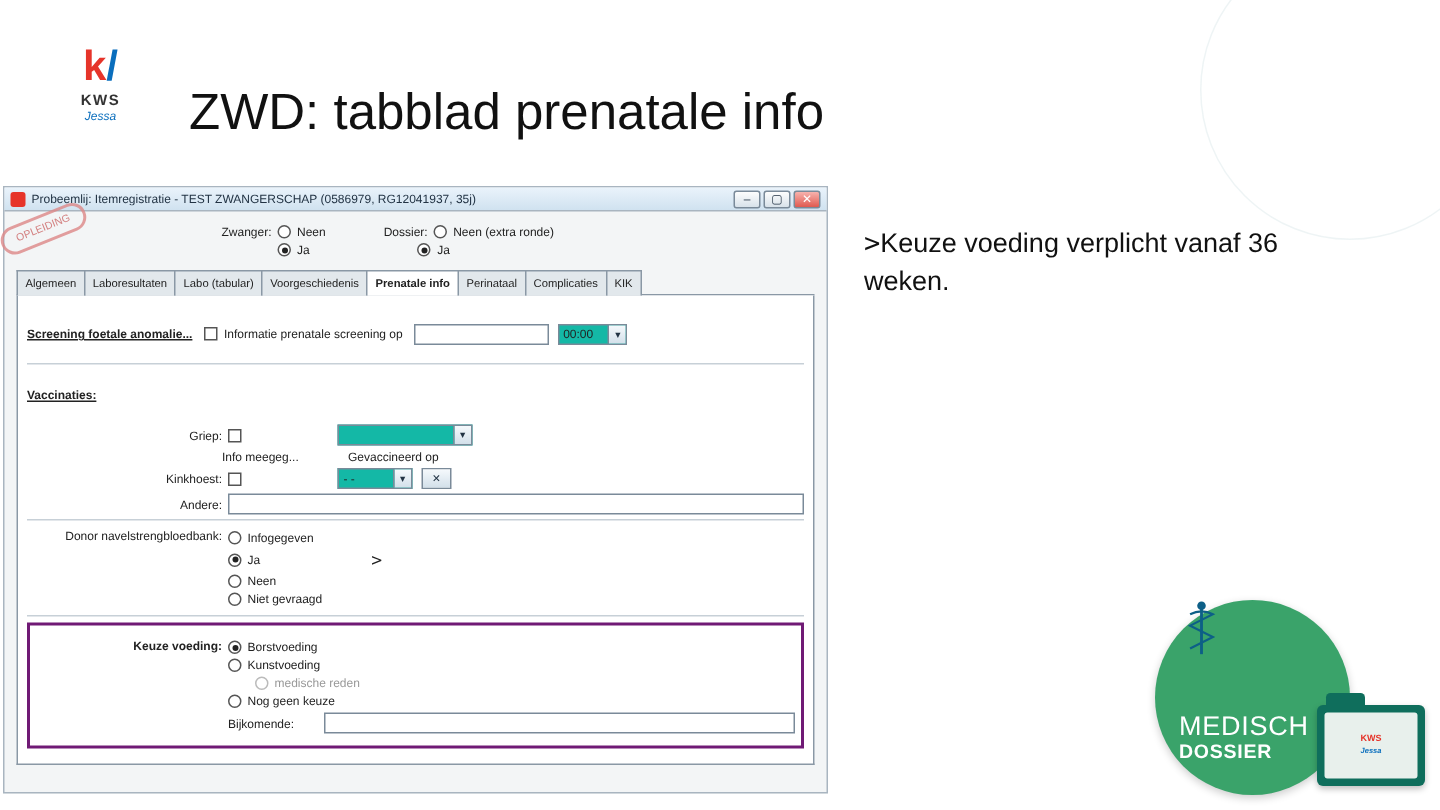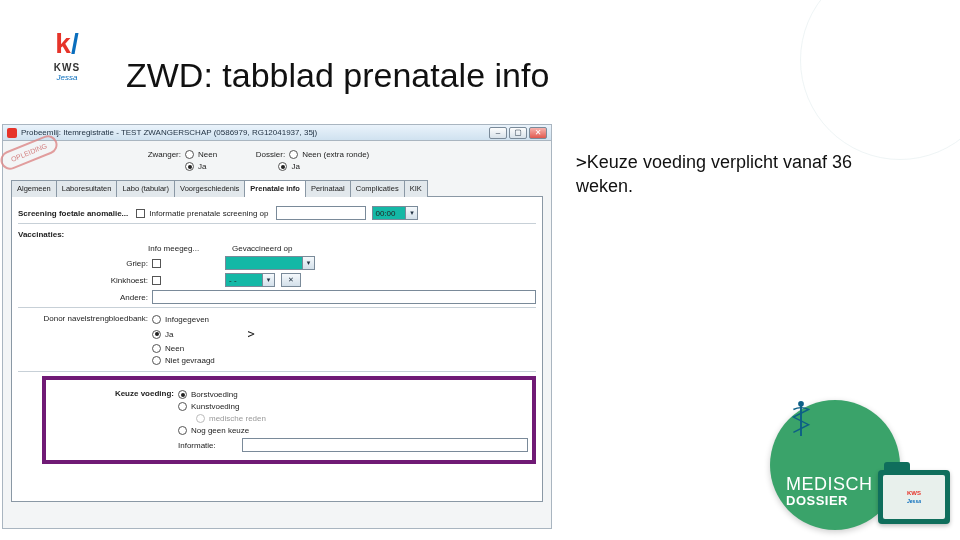--- a/index.html
+++ b/index.html
@@ -25,27 +25,27 @@
   .form-area { padding: 6px 8px 0 8px; position:relative; }
   .row { display:flex; align-items:center; margin: 3px 0; gap:4px; }
   .lbl { text-align:right; font-size:8px; color:#222; }
   .radio { width:9px; height:9px; border:1px solid #555; border-radius:50%; background:#fff; display:inline-block; position:relative; }
   .radio.checked::after { content:""; position:absolute; top:1.5px; left:1.5px; width:4px; height:4px; border-radius:50%; background:#222; }
   .chk { width:9px; height:9px; border:1px solid #555; background:#fff; display:inline-block; }
   .tabs { display:flex; margin-top:8px; border-bottom:1px solid #8a98a5; }
   .tab { padding:3px 5px 4px; font-size:7.5px; border:1px solid #8a98a5; border-bottom:none; background:#e2e8ec; margin-right:-1px; position:relative; top:1px; white-space:nowrap; }
   .tab.active { background:#fff; font-weight:bold; z-index:2; }
   .tab-body { background:#fff; border:1px solid #8a98a5; border-top:none; padding:6px 6px 10px; min-height:305px; }
-  .sec-label { font-weight:bold; font-size:8px; margin:2px 0; }
+  .sec-label { font-weight:bold; font-size:8px; margin:12px 0;text-decoration:underline; }
   .hr { height:1px; background:#c7d0d7; margin:2px 0 4px; }
   .combo { height:14px; border:1px solid #7a8a99; background:#14b8a6; display:inline-flex; align-items:center; }
   .combo .arrow { width:12px; height:100%; border-left:1px solid #7a8a99; background:linear-gradient(#f5f9fc,#d3e0ea); display:flex; align-items:center; justify-content:center; font-size:7px; color:#234; }
   .inputline { height:14px; border:1px solid #7a8a99; background:#fff; }
   .gt { font-family:monospace; font-size:12px; }
-  .highlight-box { border:4px solid #701a75; padding:4px 4px 2px; margin-top:4px;margin-left:24px; }
+  .highlight-box { border:2px solid #701a75; padding:4px 4px 2px; margin-top:4px; }
   .badge { position:absolute; right:10px; bottom:10px; width:180px; height:140px; }
   .badge-circle { position:absolute; left:0; bottom:0; width:130px; height:130px; border-radius:50%; background:#3aa36a; box-shadow:0 2px 6px rgba(0,0,0,.2); }
   .badge-cad { position:absolute; left:12px; top:10px; width:38px; height:38px; }
   .folder { position:absolute; right:0; bottom:6px; width:72px; height:54px; background:#0f6e5c; border-radius:4px; box-shadow:0 2px 4px rgba(0,0,0,.25); }
   .folder::before { content:""; position:absolute; top:-8px; left:6px; width:26px; height:10px; background:#0f6e5c; border-radius:3px 3px 0 0; }
   .folder-inner { position:absolute; inset:5px; background:#e8f0ec; border-radius:2px; display:flex; flex-direction:column; align-items:center; justify-content:center; gap:2px; }
   .folder-mini { font-size:6px; font-weight:bold; }
   .badge-text { position:absolute; left:16px; bottom:22px; color:#fff; font-weight:800; font-size:13px; line-height:1.05; letter-spacing:.5px; }
   .badge-text span { font-weight:400; display:block; font-size:18px; }
   .corner-deco { position:absolute; right:-40px; top:-40px; width:200px; height:200px; border:1px solid #e2ecef; border-radius:50%; opacity:.6; }
@@ -120,32 +120,32 @@
           <div class="combo" style="width:46px;margin-left:2px">
               <span style="flex:1;padding:0 2px">00:00</span>
               <span class="arrow">▾</span>
             </div>
         </div>
         <div class="hr"></div>
 
         <div class="row">
             <div class="sec-label">Vaccinaties:</div>
           </div>
-        <div class="row" style="margin-left:130px">
-          <div style="width:80px;font-size:8px">Info meegeg...</div>
-          <div style="font-size:8px">Gevaccineerd op</div>
-        </div>
         <div class="row">
           <div class="lbl" style="width:130px">Griep:</div>
           <span class="chk"></span>
           <div class="combo" style="width:90px;margin-left:60px">
               <span style="flex:1"></span>
               <span class="arrow">▾</span>
             </div>
         </div>
+        <div class="row" style="margin-left:130px">
+          <div style="width:80px;font-size:8px">Info meegeg...</div>
+          <div style="font-size:8px">Gevaccineerd op</div>
+        </div>
         <div class="row">
           <div class="lbl" style="width:130px">Kinkhoest:</div>
           <span class="chk"></span>
           <div class="combo" style="width:50px;margin-left:60px">
               <span style="flex:1;padding:0 3px">- -</span>
               <span class="arrow">▾</span>
             </div>
           <div class="combo" style="width:20px;margin-left:2px">
               <span class="arrow" style="border:none;width:100%">✕</span>
             </div>
@@ -194,21 +194,21 @@
                 </div>
               <div class="row" style="margin-left:18px;color:#999">
                   <span class="radio" style="border-color:#bbb"></span>
                   <span>medische reden</span>
                 </div>
               <div class="row">
                   <span class="radio"></span>
                   <span>Nog geen keuze</span>
                 </div>
               <div class="row">
-                <div class="lbl" style="width:60px;text-align:left">Informatie:</div>
+                <div class="lbl" style="width:60px;text-align:left">Bijkomende:</div>
                 <div class="inputline" style="flex:1"></div>
               </div>
             </div>
           </div>
         </div>
 
       </div>
     </div>
   </div>
 

